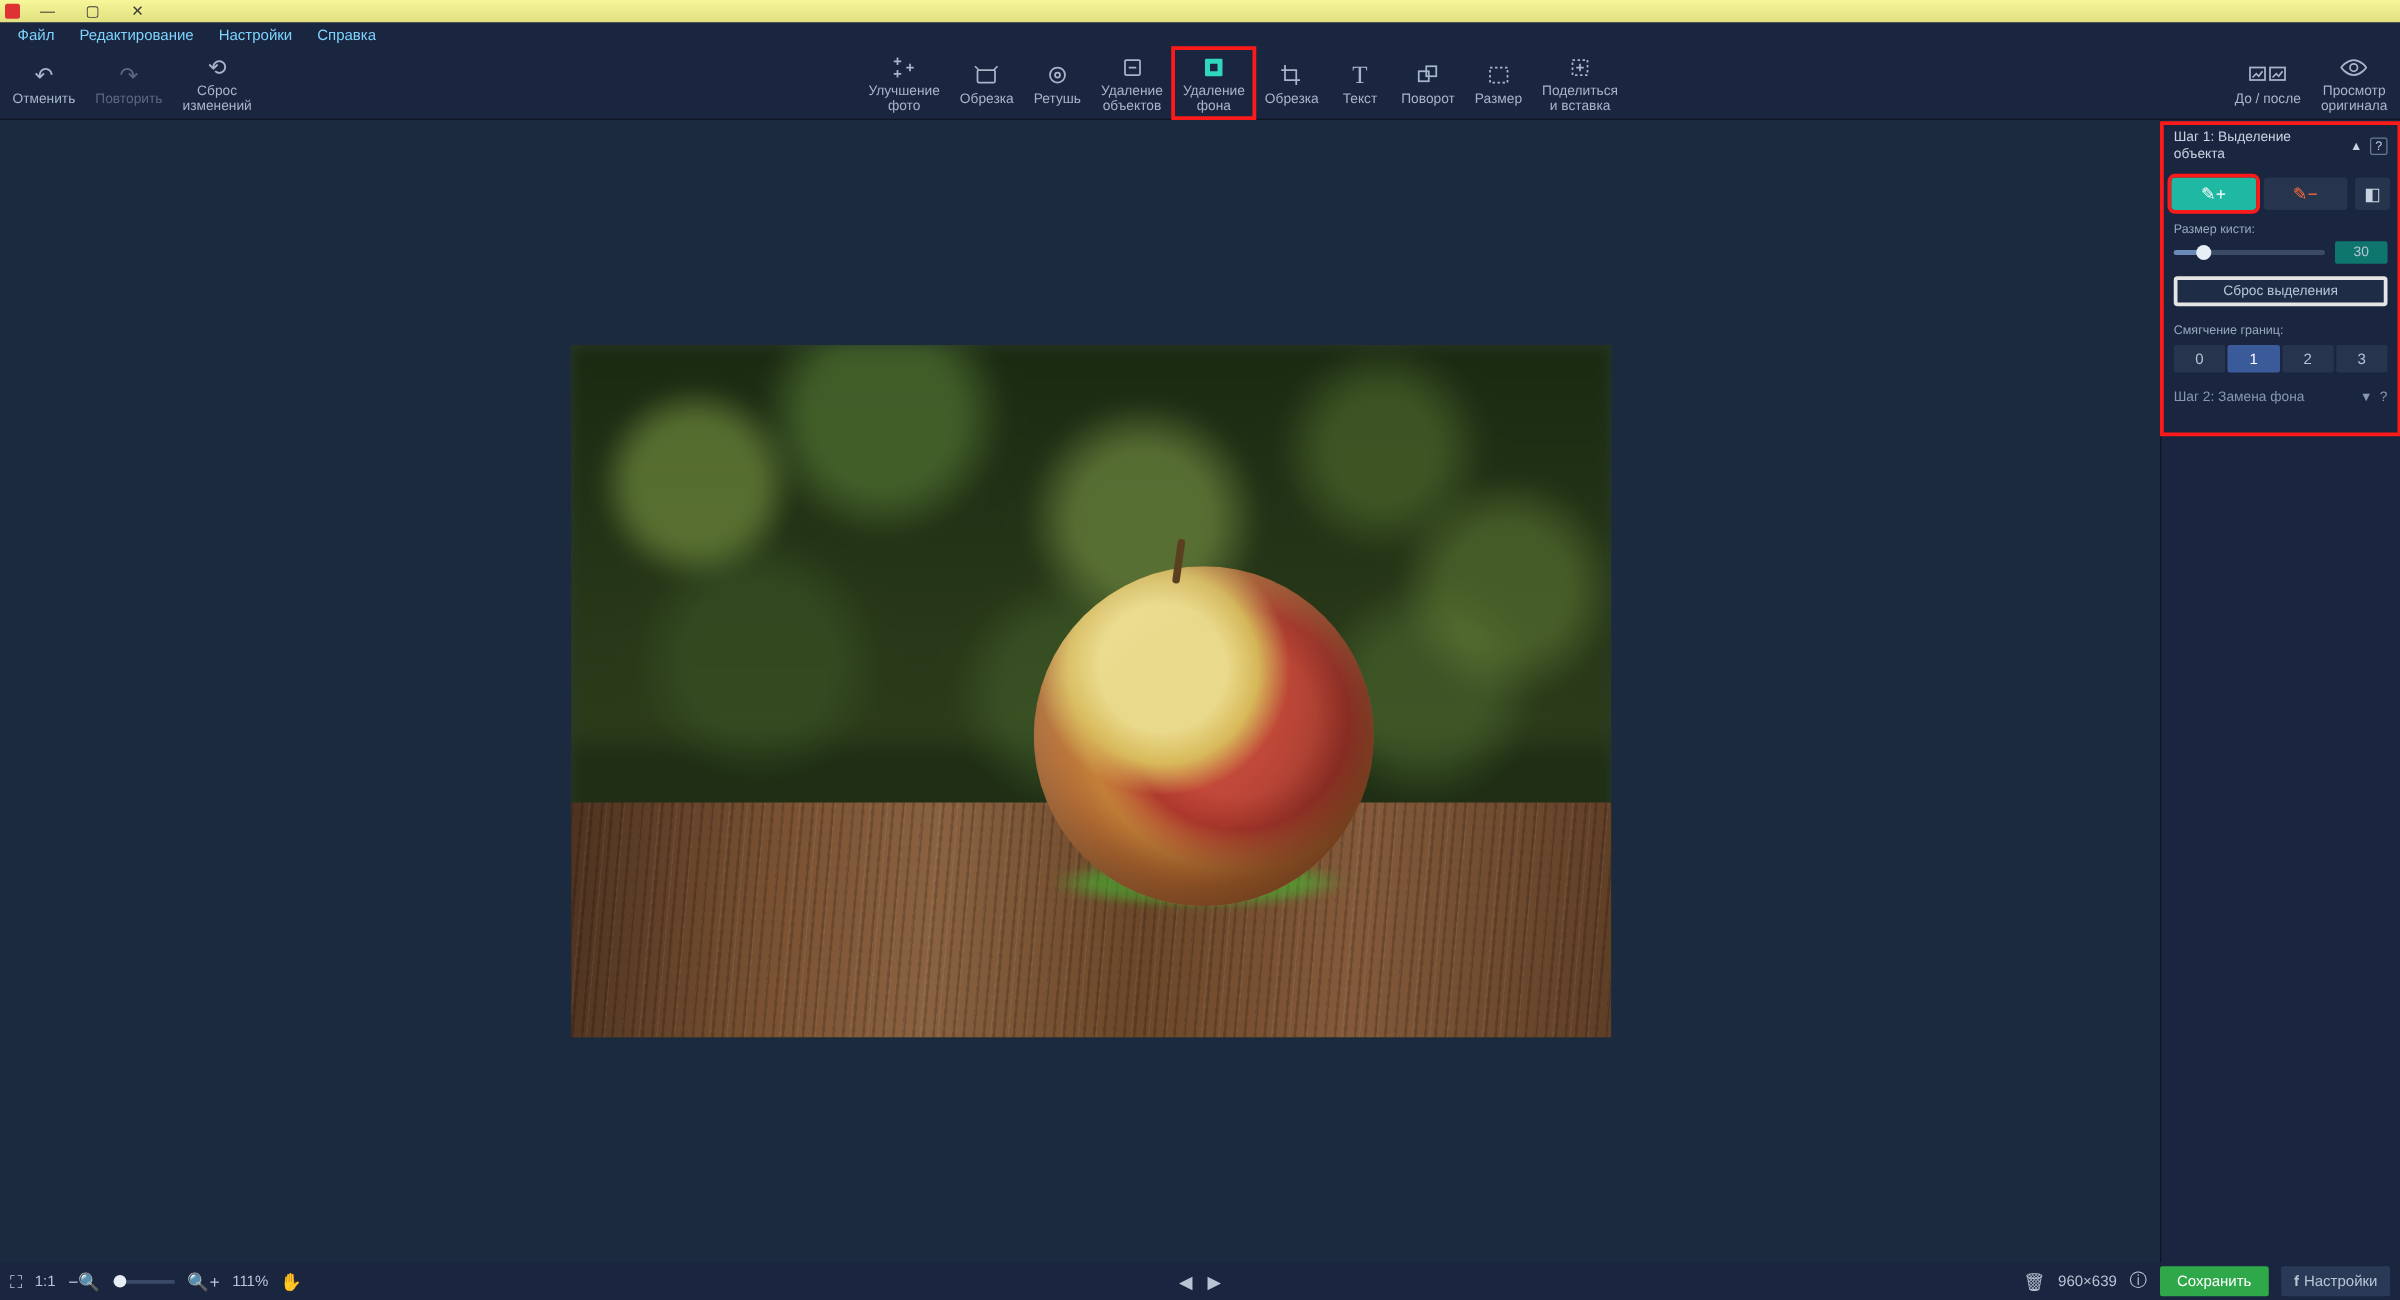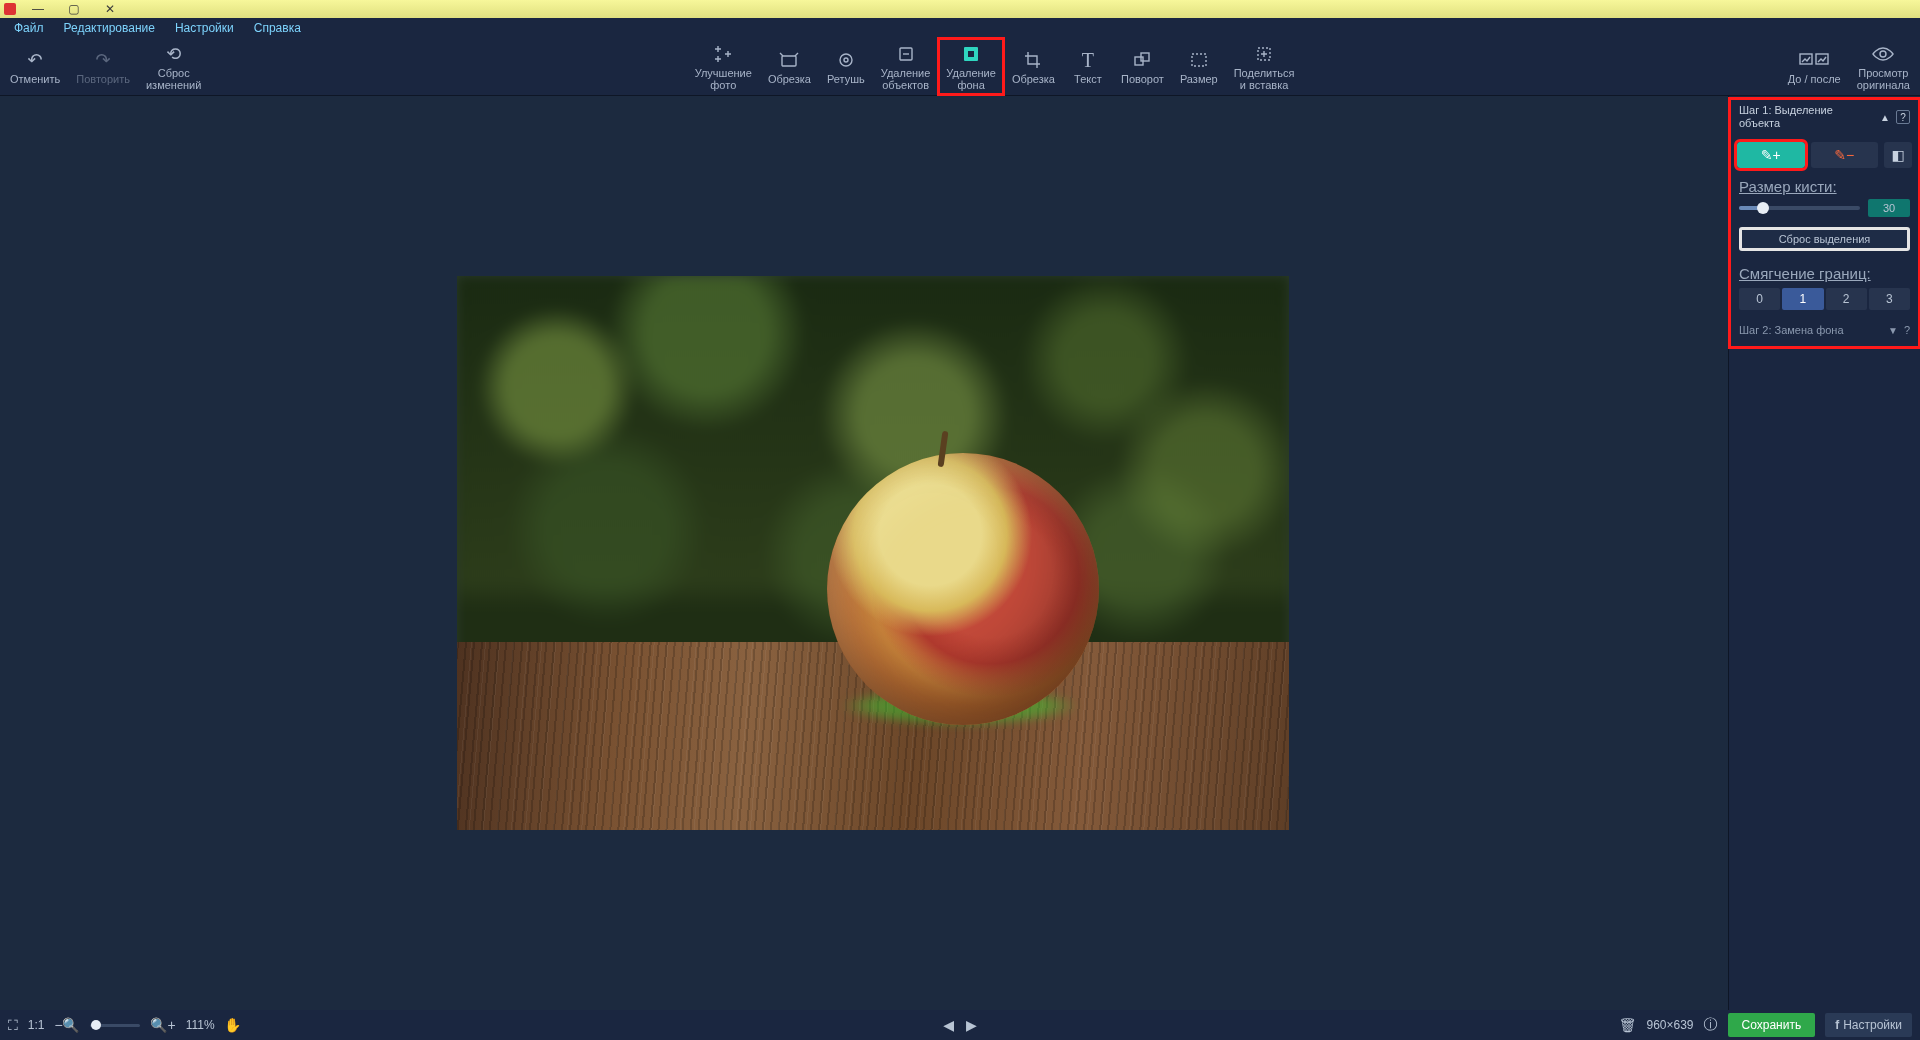--- a/index.html
+++ b/index.html
@@ -66,21 +66,21 @@
 .panel-highlight { position: absolute; top: 4px; left: 2px; right: 2px; height: 246px; outline: 3px solid #ff1a1a; pointer-events: none; }
 .step-header { display: flex; align-items: center; padding: 8px 10px; font-size: 11px; color: #c8d2e0; cursor: pointer; }
 .step-header .lbl { flex: 1; line-height: 13px; }
 .step-header .arrow { font-size: 10px; margin: 0 6px; }
 .step-header .help { width: 14px; height: 14px; border: 1px solid #6a7a94; border-radius: 2px; display: flex; align-items: center; justify-content: center; font-size: 10px; }
 .brush-row { display: flex; gap: 6px; padding: 4px 8px; position: relative; }
 .brush-btn { flex: 1; height: 26px; border-radius: 3px; background: #27344e; display: flex; align-items: center; justify-content: center; cursor: pointer; font-size: 14px; }
 .brush-btn.add { background: #1fb8a3; color: #fff; outline: 3px solid #ff1a1a; }
 .brush-btn.sub { color: #ff6a3c; }
 .brush-btn.eraser { flex: 0 0 28px; color: #c8d2e0; }
-.field-label { font-size: 15px; padding: 6px 10px 2px; color: #9aa8bc; text-decoration: underline; }
+.field-label { font-size: 10px; padding: 6px 10px 2px; color: #9aa8bc; }
 .slider-row { display: flex; align-items: center; padding: 2px 10px; gap: 8px; }
 .slider { flex: 1; height: 4px; background: #3a4a66; border-radius: 2px; position: relative; }
 .slider .fill { position: absolute; left: 0; top: 0; bottom: 0; width: 20%; background: #6a8ab8; border-radius: 2px; }
 .slider .thumb { position: absolute; left: 20%; top: 50%; transform: translate(-50%,-50%); width: 12px; height: 12px; background: #e8eef6; border-radius: 50%; }
 .slider-val { width: 42px; height: 18px; background: #0f766e; font-size: 11px; display: flex; align-items: center; justify-content: center; border-radius: 2px; }
 .reset-btn { margin: 8px 10px; height: 24px; border: 3px solid #e5e5e5; border-radius: 3px; display: flex; align-items: center; justify-content: center; font-size: 11px; cursor: pointer; background: #1e2c46; }
 .seg-row { display: flex; gap: 2px; padding: 4px 10px; }
 .seg { flex: 1; height: 22px; background: #27344e; display: flex; align-items: center; justify-content: center; font-size: 12px; cursor: pointer; border-radius: 2px; }
 .seg.active { background: #3a5a9a; color: #fff; }
 .step2-row { display: flex; align-items: center; padding: 10px 10px; font-size: 11px; color: #8a98ae; cursor: pointer; }

